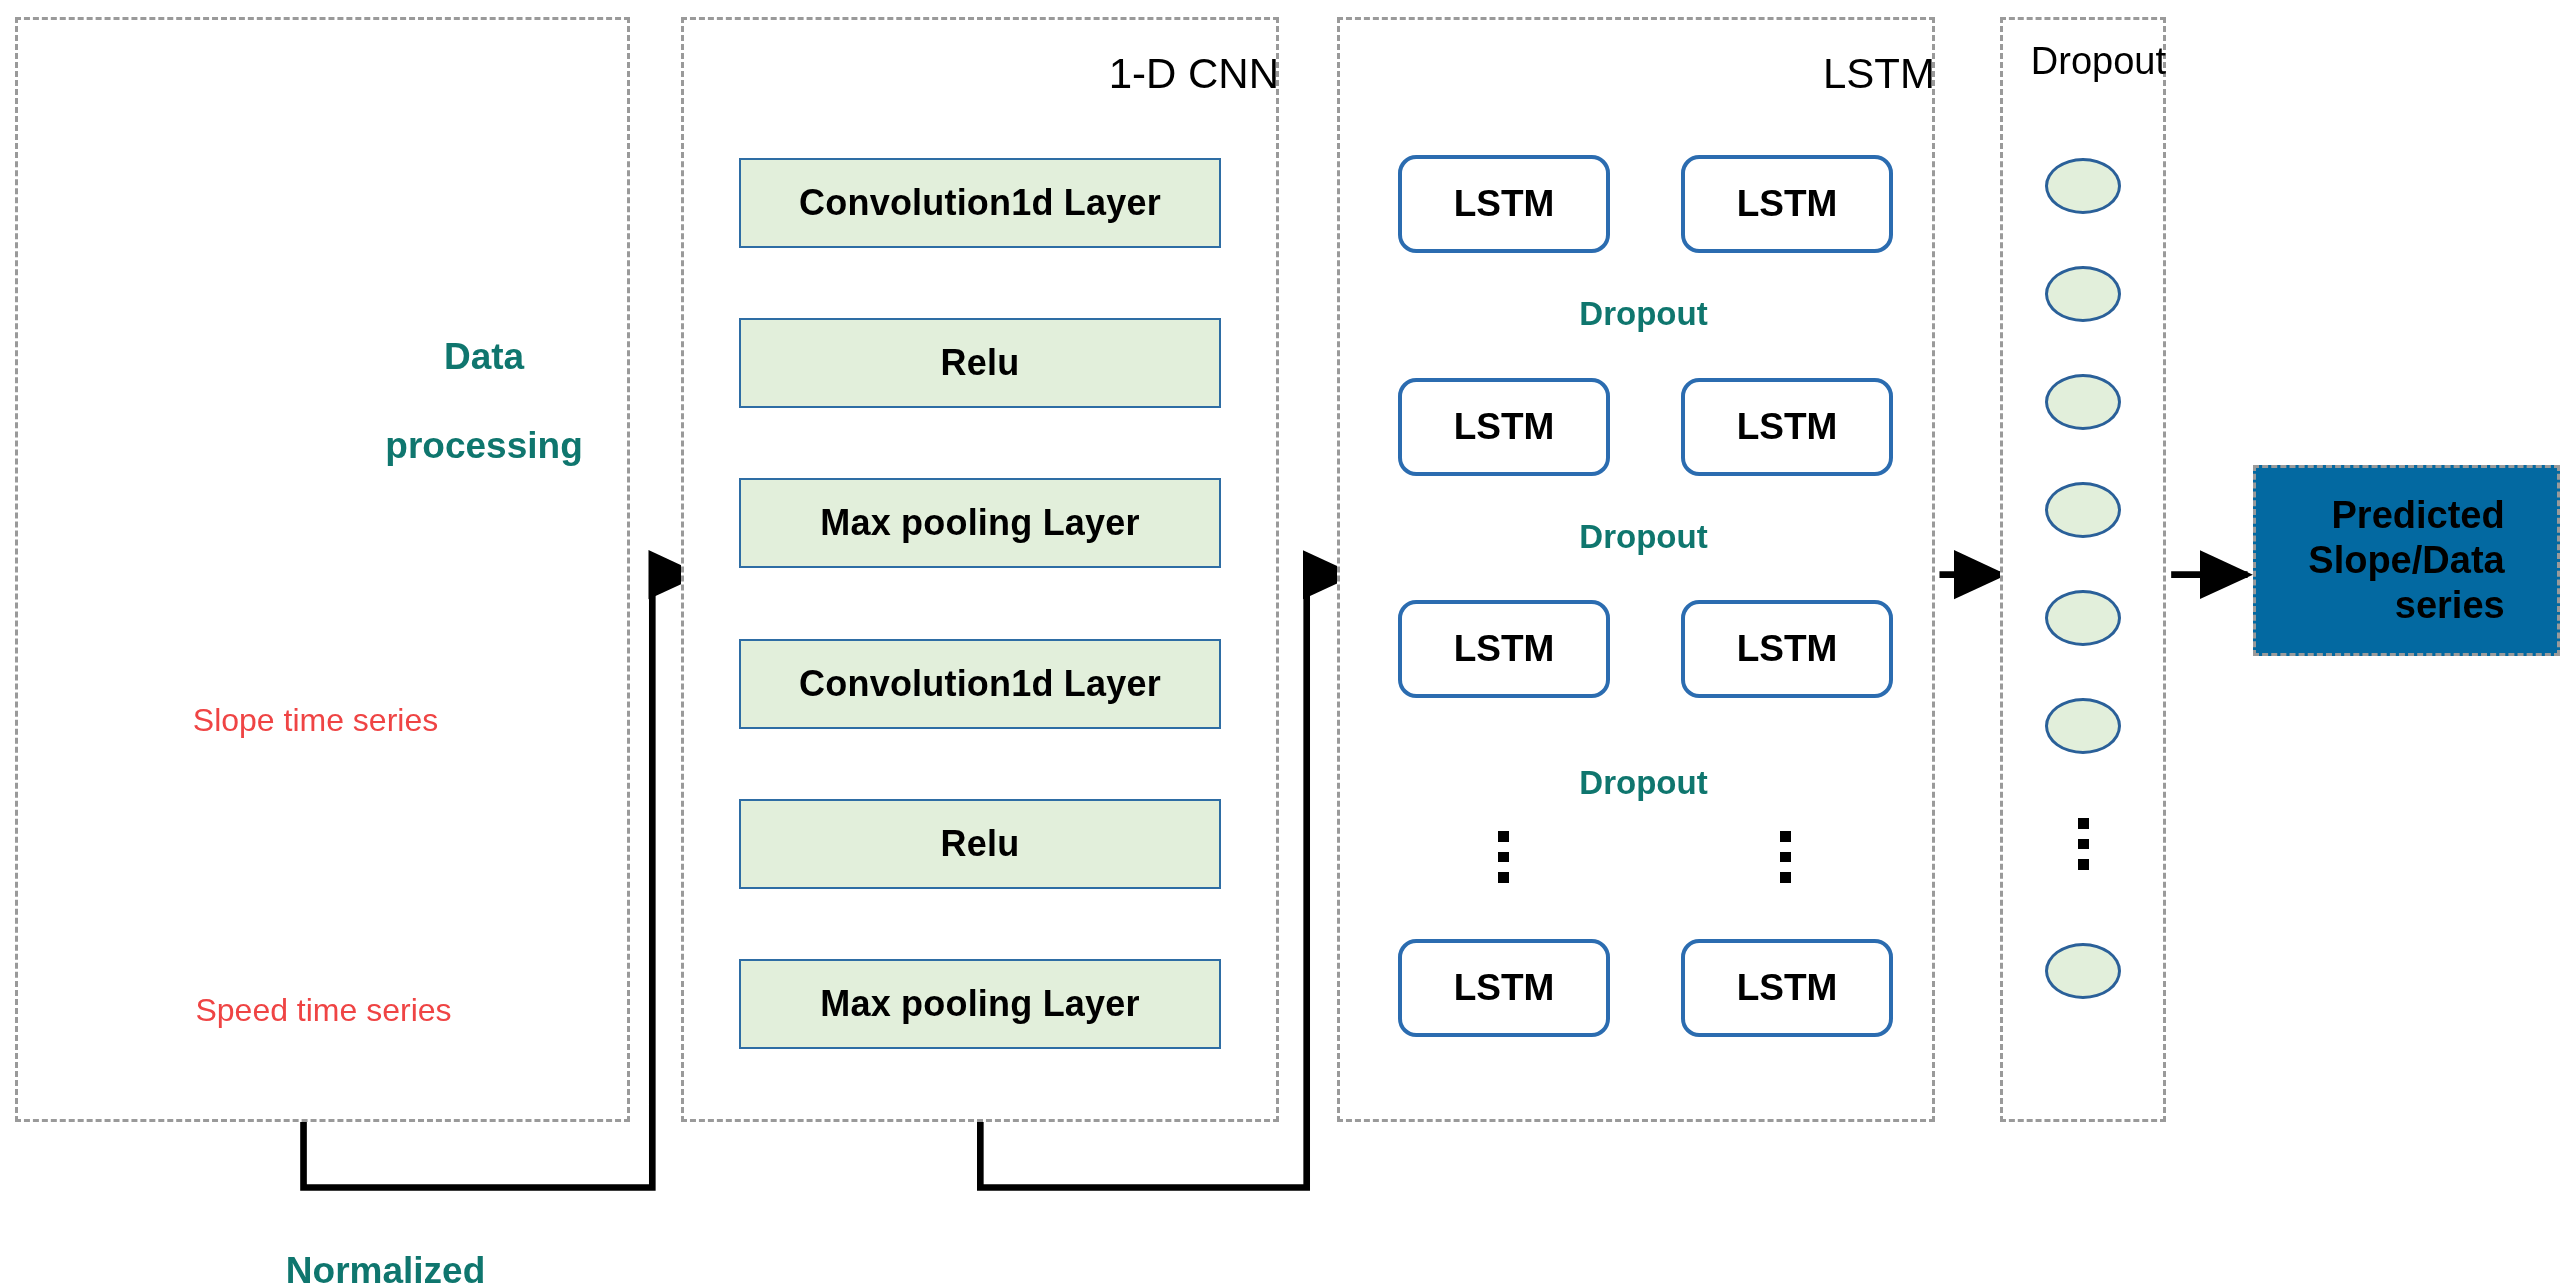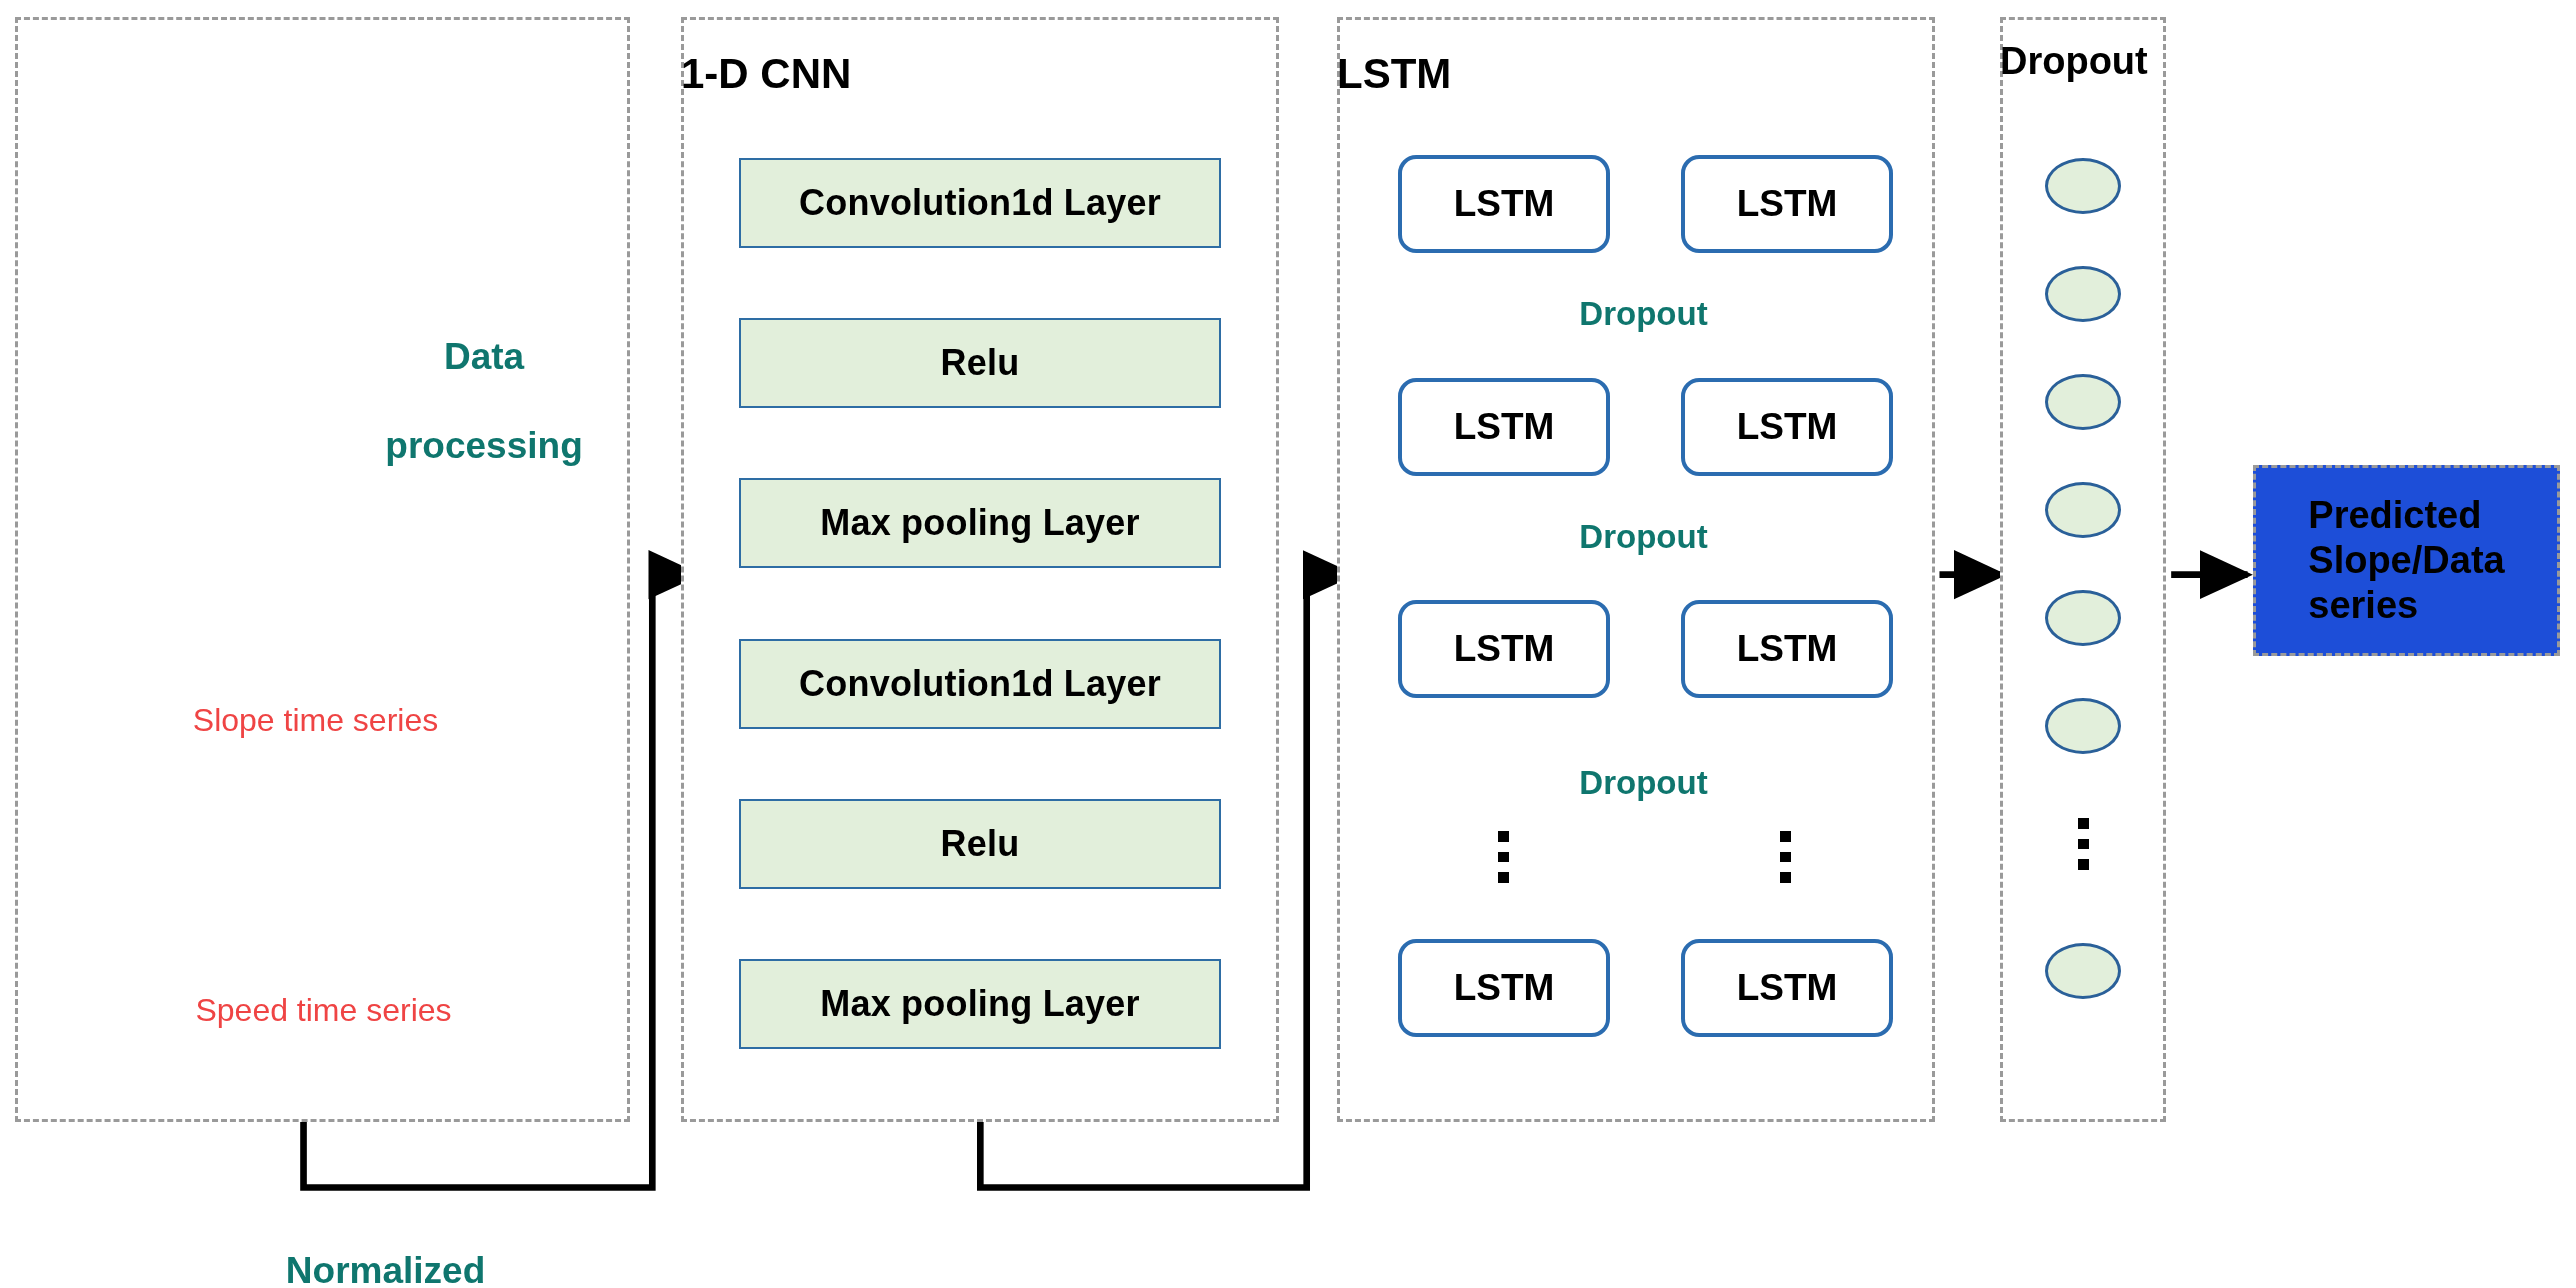--- a/index.html
+++ b/index.html
@@ -1,20 +1,20 @@
 <!DOCTYPE html>
 <html style="font-size:13.3px"><head>
 <meta charset="utf-8">
 <style>
   html,body{margin:0;padding:0;background:#fff;}
   body{font-family:"Liberation Sans",sans-serif;}
   #stage{position:relative;width:2576px;height:1288px;background:#fff;overflow:hidden;}
 
   .dashbox{position:absolute;border:3.3px dashed #9a9a9a;box-sizing:border-box;background:#fff;}
-  .coltitle{position:absolute;font-weight:bold;color:#000;text-align:left;white-space:nowrap;}
+  .coltitle{position:absolute;font-weight:normal;color:#000;text-align:right;white-space:nowrap;}
 
   
   .cnnblock{position:absolute;background:#e2efdb;border:2.5px solid #2e6da4;box-sizing:border-box;
             display:flex;align-items:center;justify-content:center;
             font-weight:bold;color:#000;font-size:36px;letter-spacing:0.2px;}
 
   
   .lstmbox{position:absolute;background:#fff;border:4.2px solid #2b6cb0;border-radius:18.3px;box-sizing:border-box;
            display:flex;align-items:center;justify-content:center;font-weight:bold;font-size:37px;color:#000;}
 
@@ -26,22 +26,22 @@
   .lbl.b{font-weight:bold;}
   .ctr{text-align:center;}
 
   
   .vdots{position:absolute;display:flex;flex-direction:column;justify-content:space-between;align-items:center;}
   .vdots i{display:block;width:10.8px;height:10.8px;background:#000;}
 
   
   .svgabs{position:absolute;left:0;top:0;pointer-events:none;}
 
-  .predbox{position:absolute;border:3.3px dashed #9a9a9a;box-sizing:border-box;background:#1d4ed8;
-           display:flex;align-items:center;justify-content:center;text-align:left;
+  .predbox{position:absolute;border:3.3px dashed #9a9a9a;box-sizing:border-box;background:#0369a1;
+           display:flex;align-items:center;justify-content:center;text-align:right;
            font-weight:bold;font-size:38px;line-height:1.18;color:#000;}
   .chartcap{position:absolute;text-align:center;font-size:32px;color:#ef4444;white-space:nowrap;}
 </style>
 </head>
 <body>
 
 <div id="stage">
 
   <svg class="svgabs" width="2576" height="1288" viewBox="0 0 3101 1551">
     <defs>

